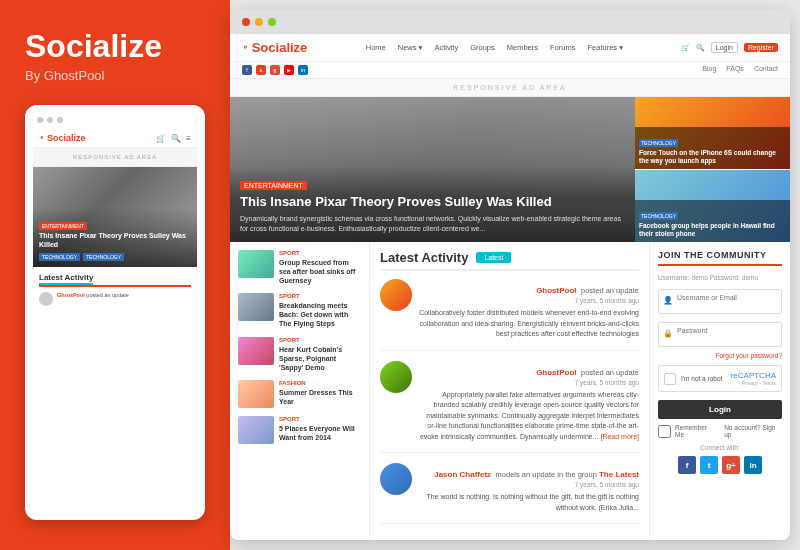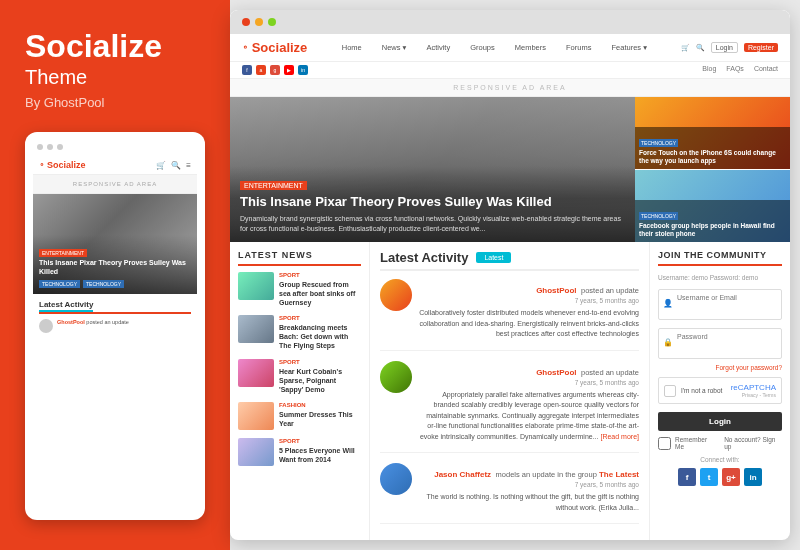--- a/index.html
+++ b/index.html
@@ -216,21 +216,21 @@
     .site-logo {
       font-size: 13px;
       font-weight: bold;
       color: #e8401c;
       display: flex;
       align-items: center;
       gap: 3px;
     }
     .nav-links {
       display: flex;
-      gap: 20px;
+      gap: 12px;
       font-size: 7.5px;
       color: #555;
     }
     .nav-links span { cursor: pointer; }
     .nav-right {
       display: flex;
       gap: 6px;
       font-size: 7px;
       color: #555;
       align-items: center;
@@ -532,21 +532,21 @@
     .join-input-icon {
       position: absolute;
       left: 5px;
       top: 50%;
       transform: translateY(-50%);
       font-size: 8px;
       color: #ccc;
     }
     .join-input {
       width: 100%;
-      padding: 4px 4px 18px 18px;
+      padding: 4px 4px 12px 18px;
       border: 1px solid #ddd;
       border-radius: 2px;
       font-size: 7px;
       color: #999;
     }
     .forgot-pwd {
       font-size: 6.5px;
       color: #e8401c;
       text-align: right;
       display: block;
@@ -621,21 +621,20 @@
     .ci-fb { background: #3b5998; }
     .ci-tw { background: #1da1f2; }
     .ci-gp { background: #dd4b39; }
     .ci-li { background: #0077b5; }
   </style>
 </head>
 <body>
 
 <div class="left-panel">
   <span class="brand-title">Socialize</span>
-  <span class="brand-subtitle">Theme</span>
   <span class="brand-by">By GhostPool</span>
 
   <div class="mobile-mockup">
     <div class="mobile-dots">
       <div class="mobile-dot"></div>
       <div class="mobile-dot"></div>
       <div class="mobile-dot"></div>
     </div>
     <div class="mobile-nav-bar">
       <span class="mobile-nav-logo">
@@ -744,21 +743,20 @@
             <div class="hero-side-tag">TECHNOLOGY</div>
             <div class="hero-side-title">Facebook group helps people in Hawaii find their stolen phone</div>
           </div>
         </div>
       </div>
     </div>
 
     <div class="main-content">
 
       <div class="news-col">
-        <div class="col-header">LATEST NEWS</div>
 
         <div class="news-item">
           <div class="news-thumb nt1"></div>
           <div class="news-info">
             <div class="news-category">SPORT</div>
             <div class="news-title">Group Rescued from sea after boat sinks off Guernsey</div>
           </div>
         </div>
 
         <div class="news-item">

